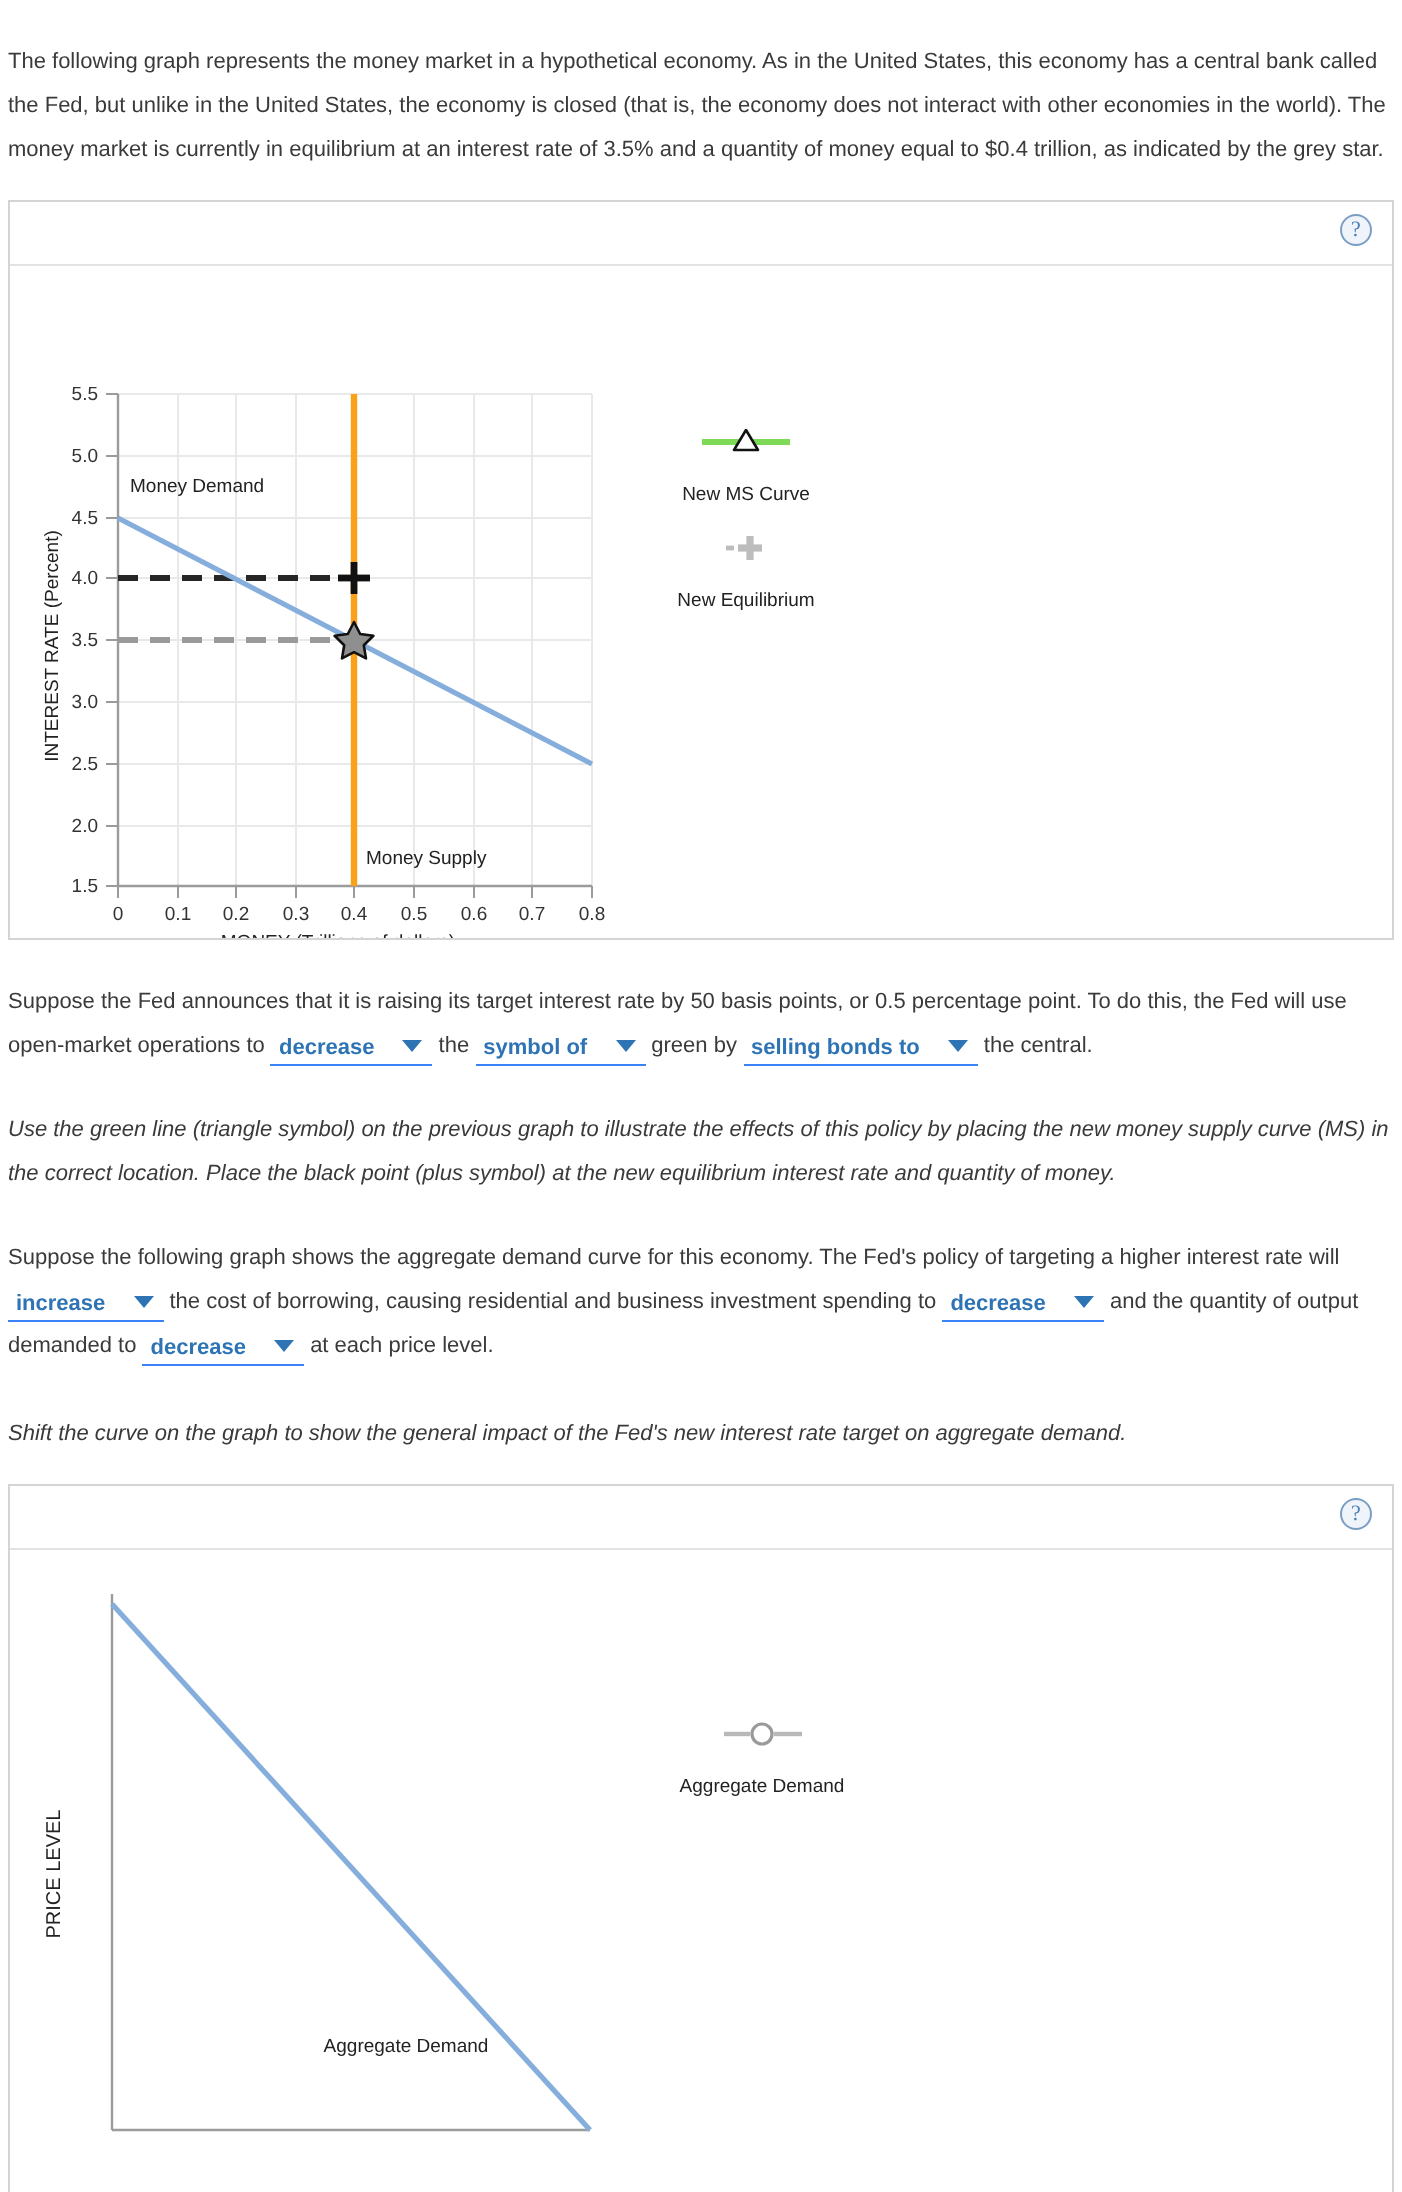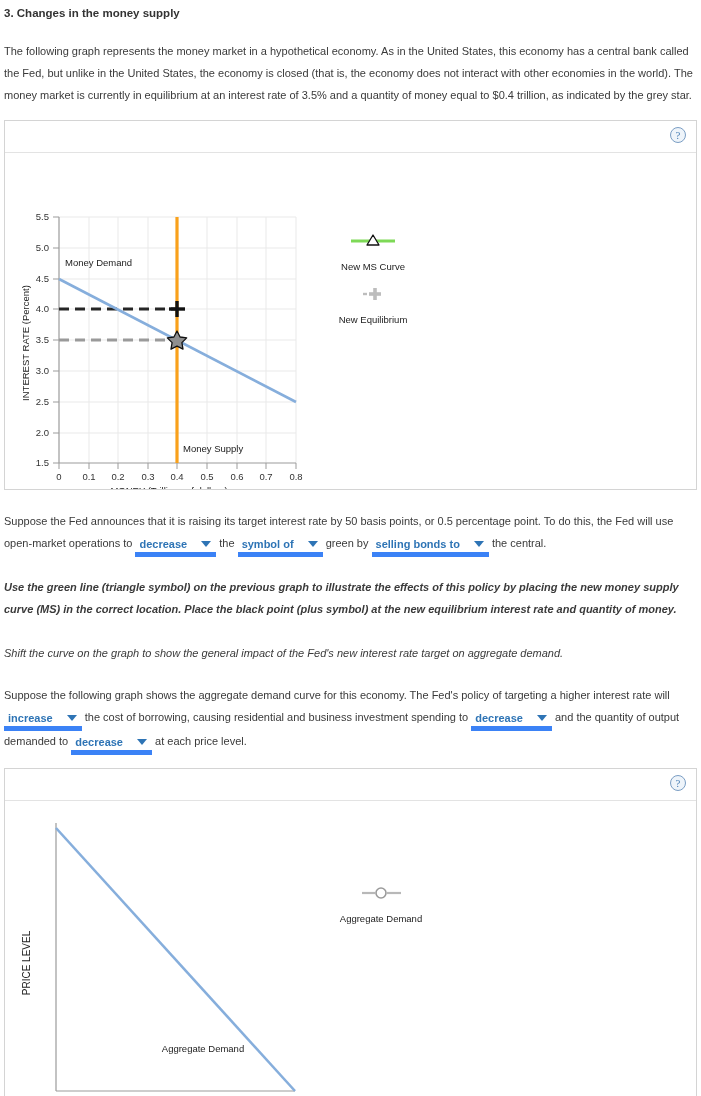--- a/index.html
+++ b/index.html
@@ -34,21 +34,21 @@
     margin: 20px 4px 0 4px;
     text-align: left;
   }
   .para.italic { font-style: italic; }
 
   
   .dd {
     display: inline-block;
     color: #2e74b5;
     font-weight: bold;
-    border-bottom: 5px solid #3b82f6;
+    border-bottom: 1px solid #3b82f6;
     padding: 0 2px 1px 4px;
     line-height: 14px;
     white-space: nowrap;
     cursor: pointer;
     position: relative;
     top: 1px;
   }
   .dd .dd-label { padding-right: 12px; }
   .dd .caret {
     display: inline-block;
@@ -94,24 +94,20 @@
   }
   .panel-body { position: relative; }
 
   svg { display: block; }
 </style>
 </head>
 <body>
 
 <div class="page">
 
-  <div class="q-title">
-    <span>3.</span>
-    <span>Changes in the money supply</span>
-  </div>
 
   <div class="para">The following graph represents the money market in a hypothetical economy. As in the United States, this economy has a central bank called the Fed, but unlike in the United States, the economy is closed (that is, the economy does not interact with other economies in the world). The money market is currently in equilibrium at an interest rate of 3.5% and a quantity of money equal to $0.4 trillion, as indicated by the grey star.</div>
 
   <div class="panel" style="height:370px;">
     <div class="panel-head">
       <div class="help-icon">?</div>
     </div>
     <div class="panel-body">
       <svg width="690" height="336" viewBox="0 0 690 336">
 
@@ -233,34 +229,34 @@
   <div class="para">
     <span>Suppose the Fed announces that it is raising its target interest rate by 50 basis points, or 0.5 percentage point. To do this, the Fed will use open-market operations to</span>
     <span class="dd"><span class="dd-label">decrease</span><span class="caret"></span></span>
     <span>the</span>
     <span class="dd"><span class="dd-label">symbol of</span><span class="caret"></span></span>
     <span>green by</span>
     <span class="dd"><span class="dd-label">selling bonds to</span><span class="caret"></span></span>
     <span>the central.</span>
   </div>
 
-  <div class="para italic" style="margin-top:20px;font-weight:bold;">Use the green line (triangle symbol) on the previous graph to illustrate the effects of this policy by placing the new money supply curve (MS) in the correct location. Place the black point (plus symbol) at the new equilibrium interest rate and quantity of money.</div>
-
-  <div class="para italic" style="margin-top:22px;">Shift the curve on the graph to show the general impact of the Fed's new interest rate target on aggregate demand.</div>
+  <div class="para italic" style="margin-top:20px;">Use the green line (triangle symbol) on the previous graph to illustrate the effects of this policy by placing the new money supply curve (MS) in the correct location. Place the black point (plus symbol) at the new equilibrium interest rate and quantity of money.</div>
 
   <div class="para" style="margin-top:20px;">
     <span>Suppose the following graph shows the aggregate demand curve for this economy. The Fed's policy of targeting a higher interest rate will</span>
     <span class="dd"><span class="dd-label">increase</span><span class="caret"></span></span>
     <span>the cost of borrowing, causing residential and business investment spending to</span>
     <span class="dd"><span class="dd-label">decrease</span><span class="caret"></span></span>
     <span>and the quantity of output demanded to</span>
     <span class="dd"><span class="dd-label">decrease</span><span class="caret"></span></span>
     <span>at each price level.</span>
   </div>
 
+  <div class="para italic" style="margin-top:22px;">Shift the curve on the graph to show the general impact of the Fed's new interest rate target on aggregate demand.</div>
+
   <div class="panel" style="height:368px;">
     <div class="panel-head">
       <div class="help-icon">?</div>
     </div>
     <div class="panel-body">
       <svg width="690" height="334" viewBox="0 0 690 334">
 
         <line x1="51" y1="22" x2="51" y2="290" stroke="#9b9b9b" stroke-width="1.2"></line>
         <line x1="51" y1="290" x2="290" y2="290" stroke="#9b9b9b" stroke-width="1.2"></line>
 

